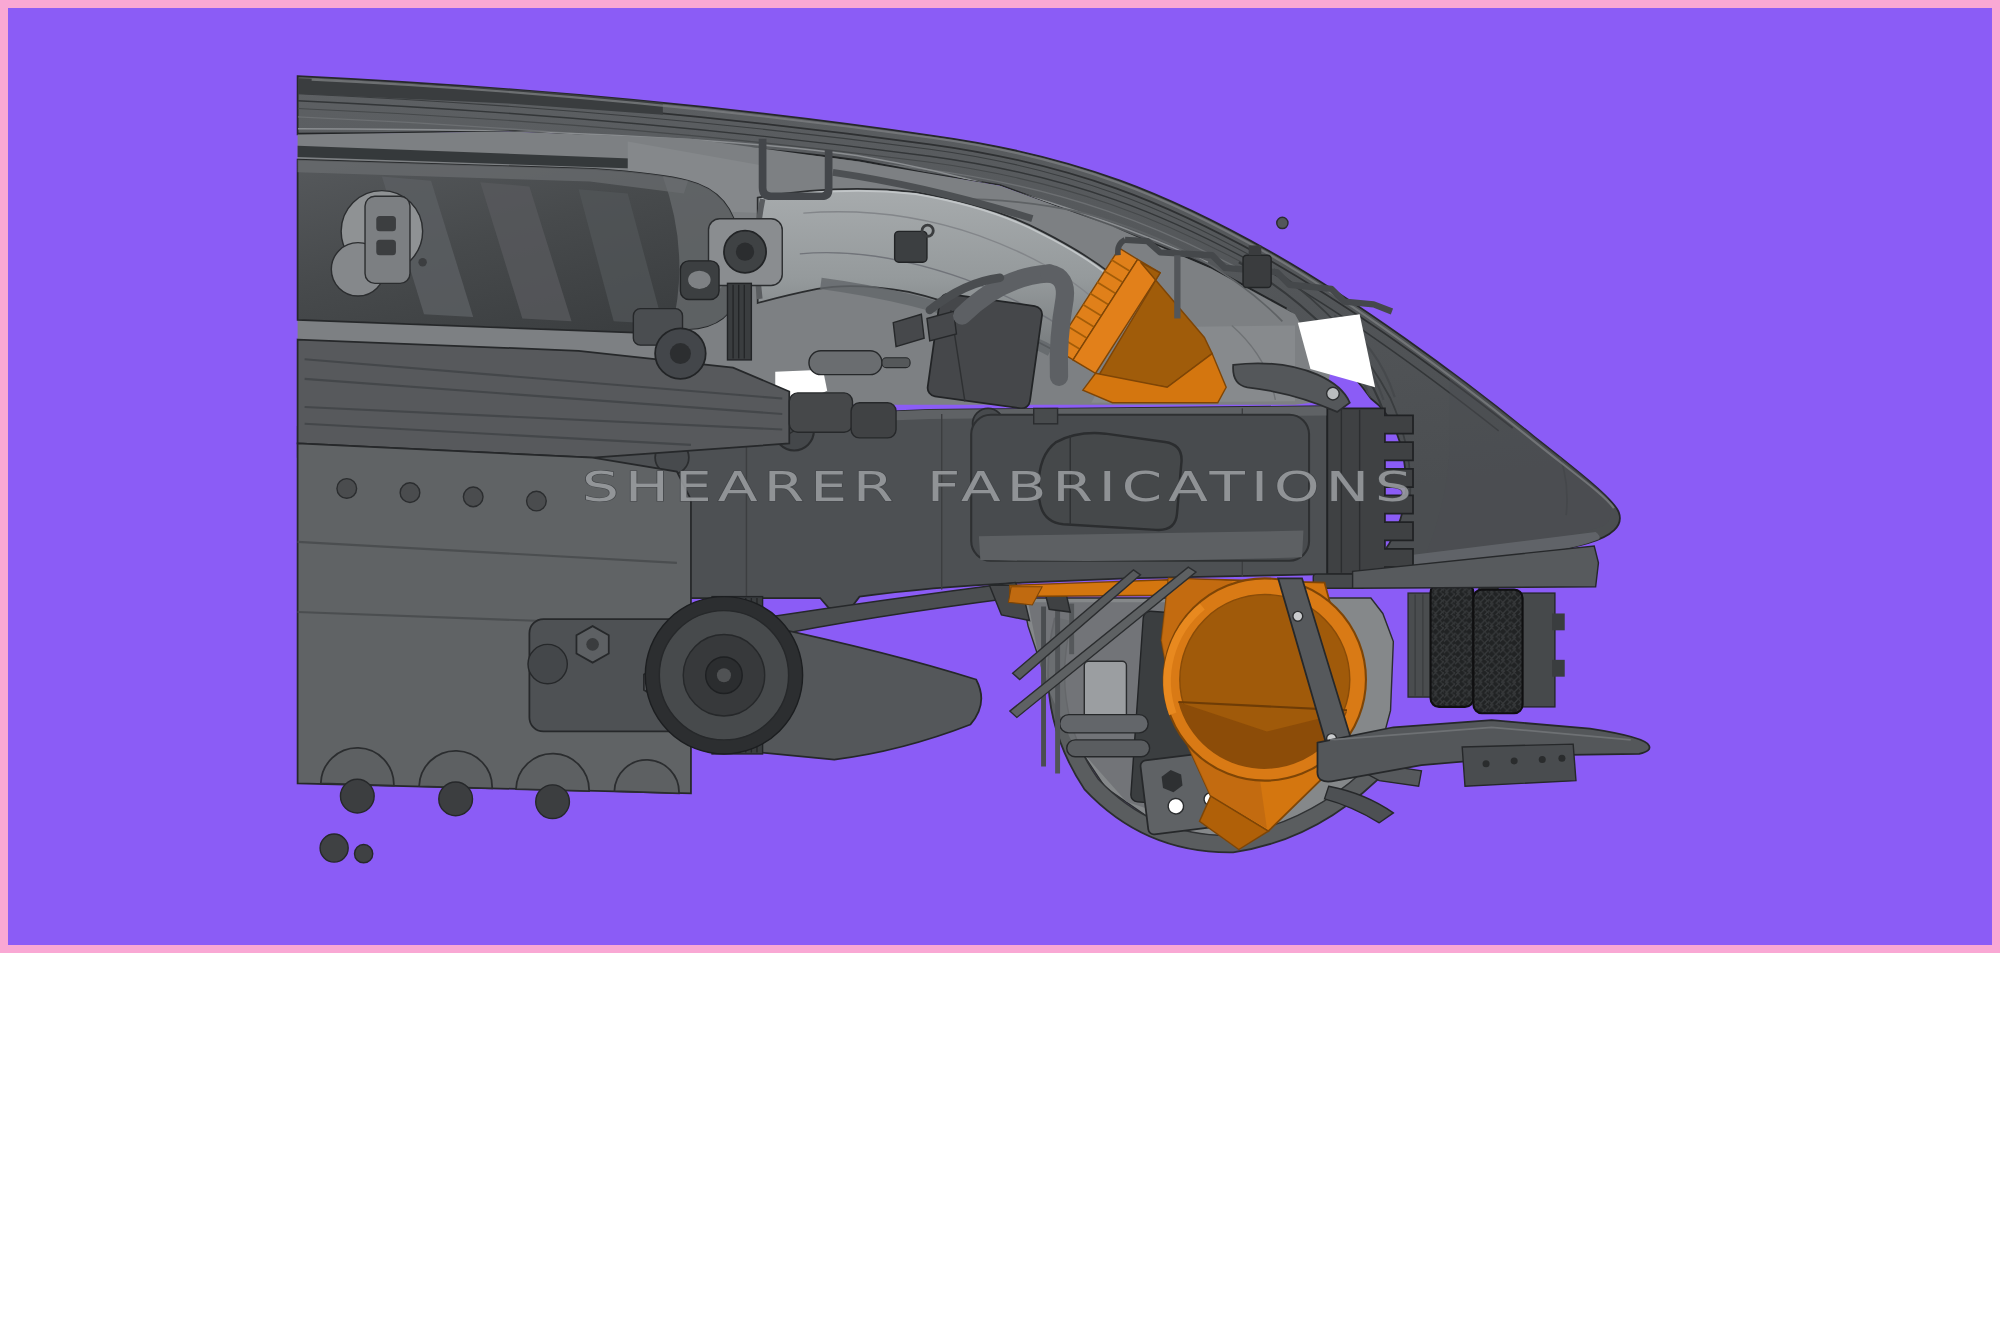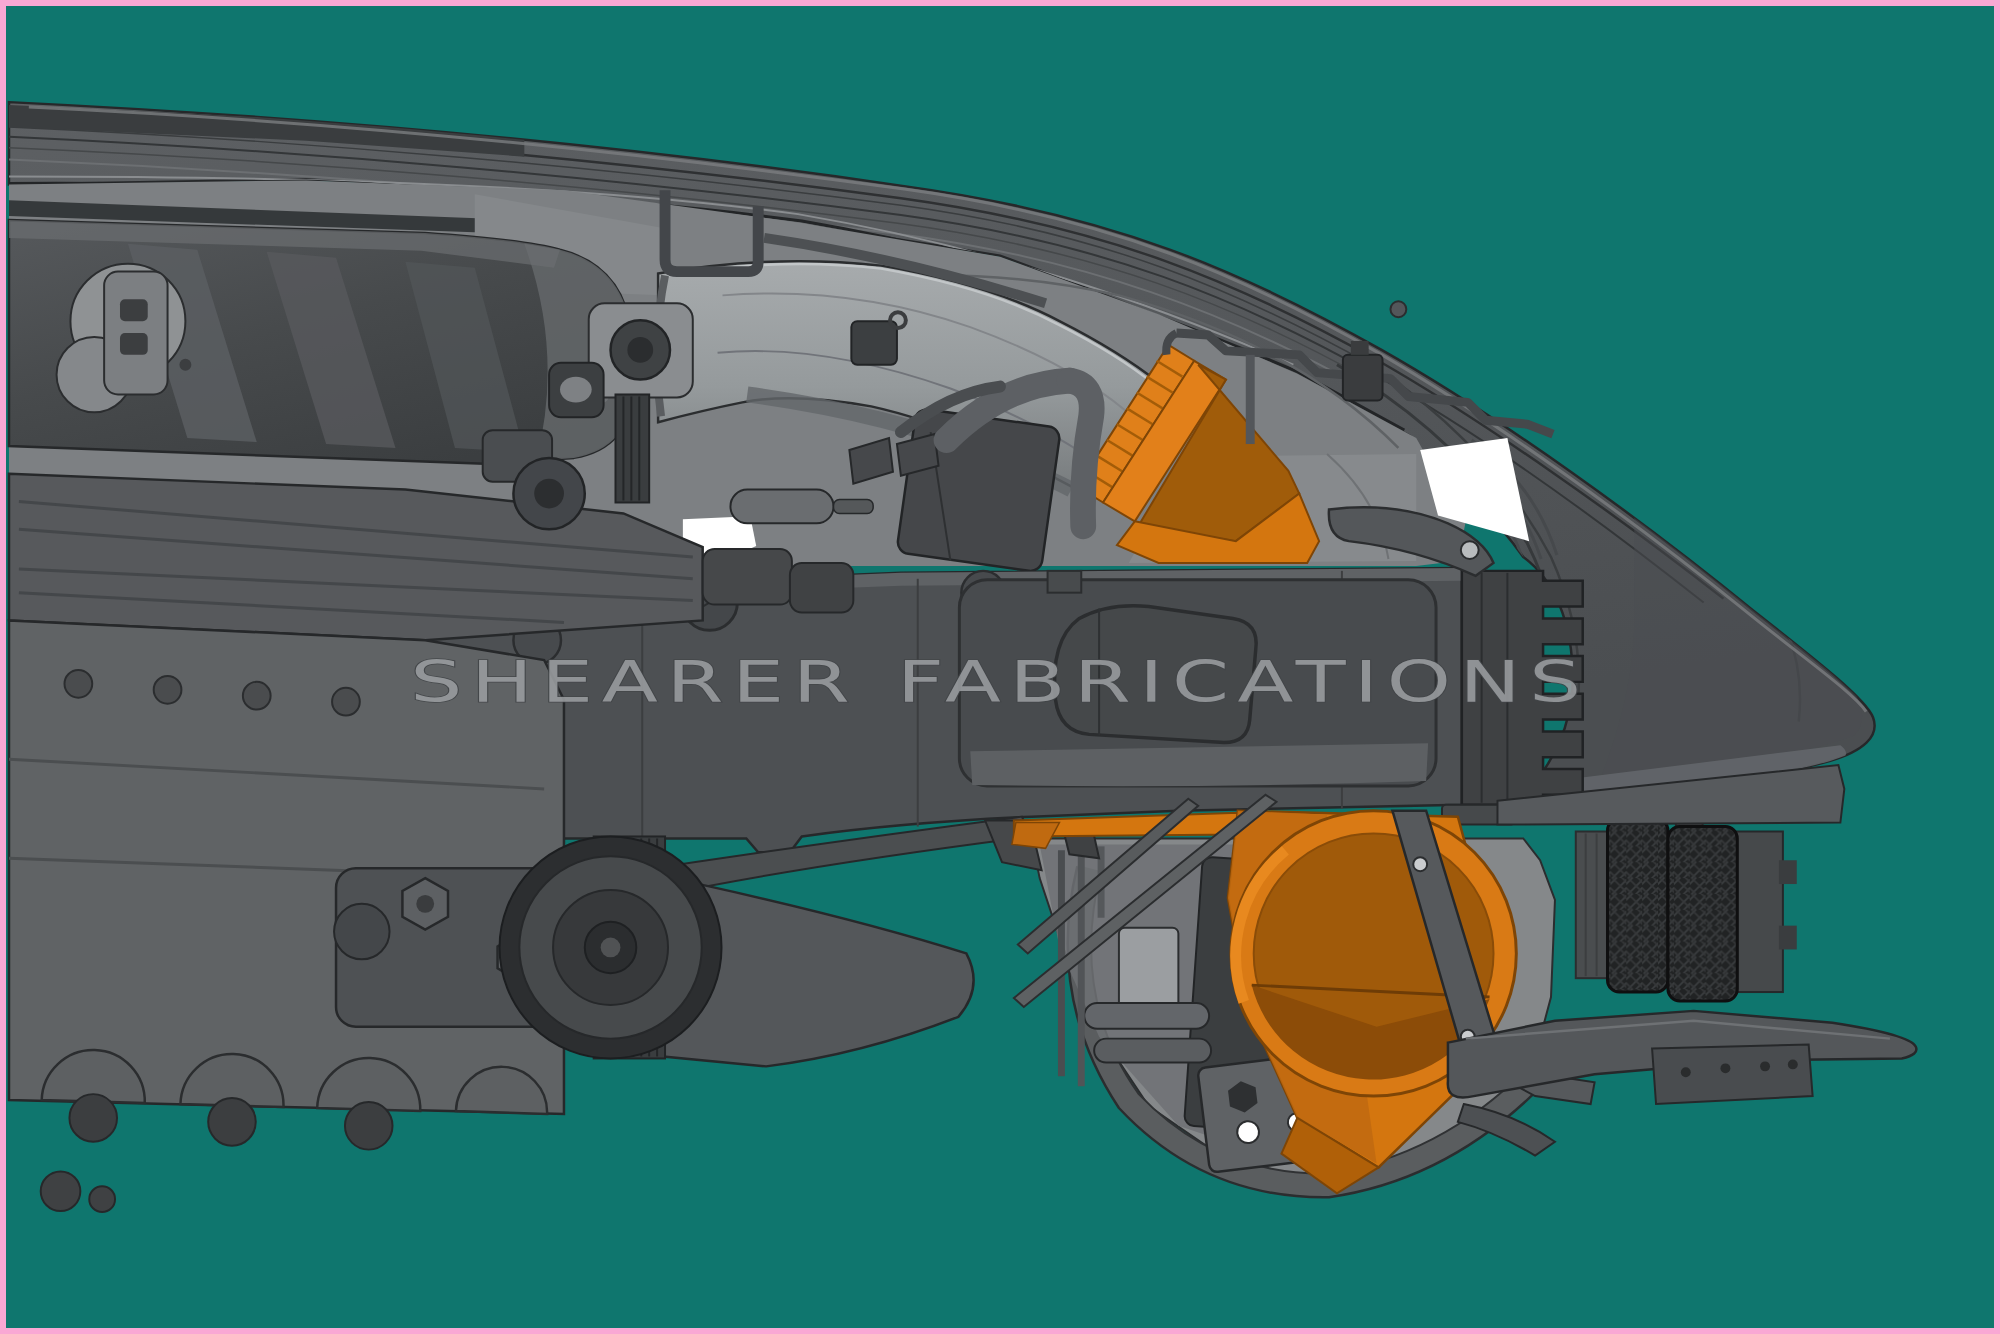--- a/index.html
+++ b/index.html
@@ -1,17 +1,17 @@
 <!DOCTYPE html>
 <html><head>
 <meta charset="utf-8">
 <style>
   html,body{margin:0;padding:0;background:#ffffff;}
   body{width:2000px;height:1334px;overflow:hidden;font-family:"DejaVu Sans",sans-serif;}
-  .frame{position:relative;width:2000px;height:1334px;box-sizing:border-box;border:6px solid #f9a8d4;background:#0f766e;}
+  .frame{position:relative;width:2000px;height:953px;box-sizing:border-box;border:8px solid #f9a8d4;background:#8b5cf6;}
   svg{display:block;width:100%;height:100%;}
   .wm{font-family:"DejaVu Sans",sans-serif;font-weight:normal;letter-spacing:6px;}
 </style>
 </head>
 <body>
 
 <div class="frame">
 <svg viewBox="0 0 2000 1334">
   <defs>
     <linearGradient id="gTube" x1="0" y1="0" x2="0" y2="1">

